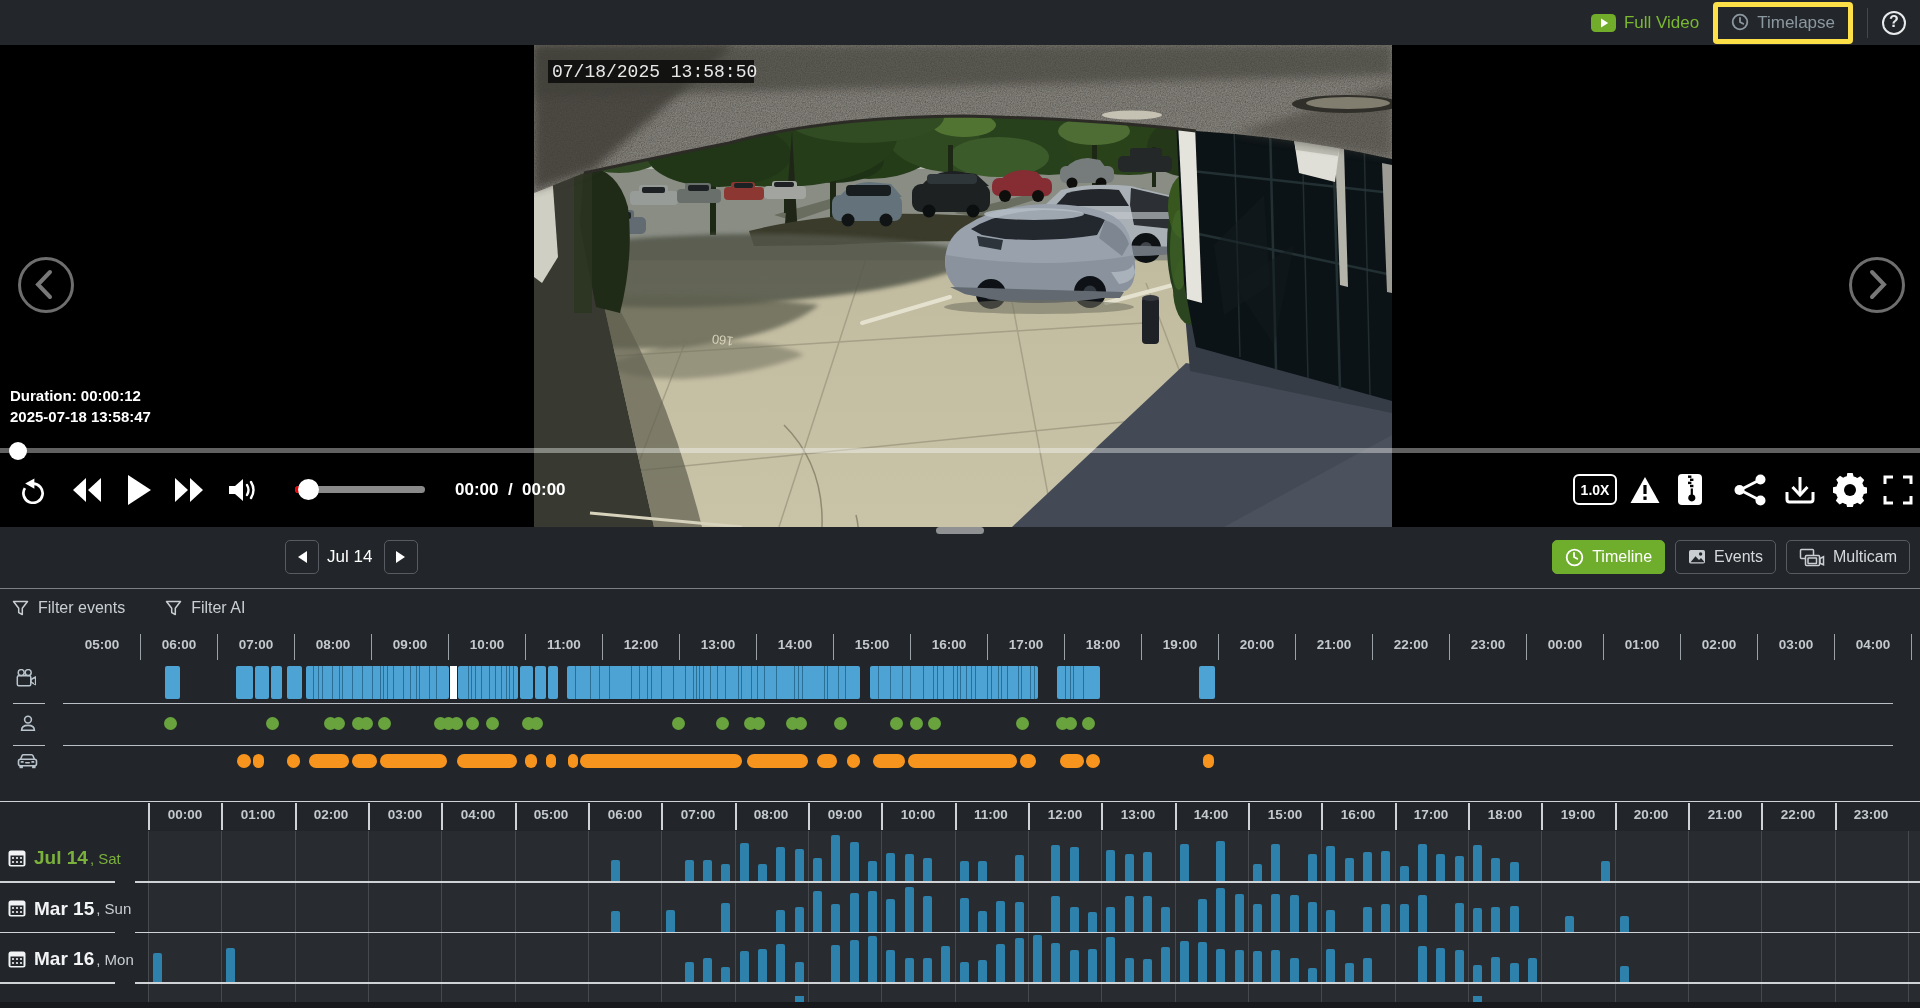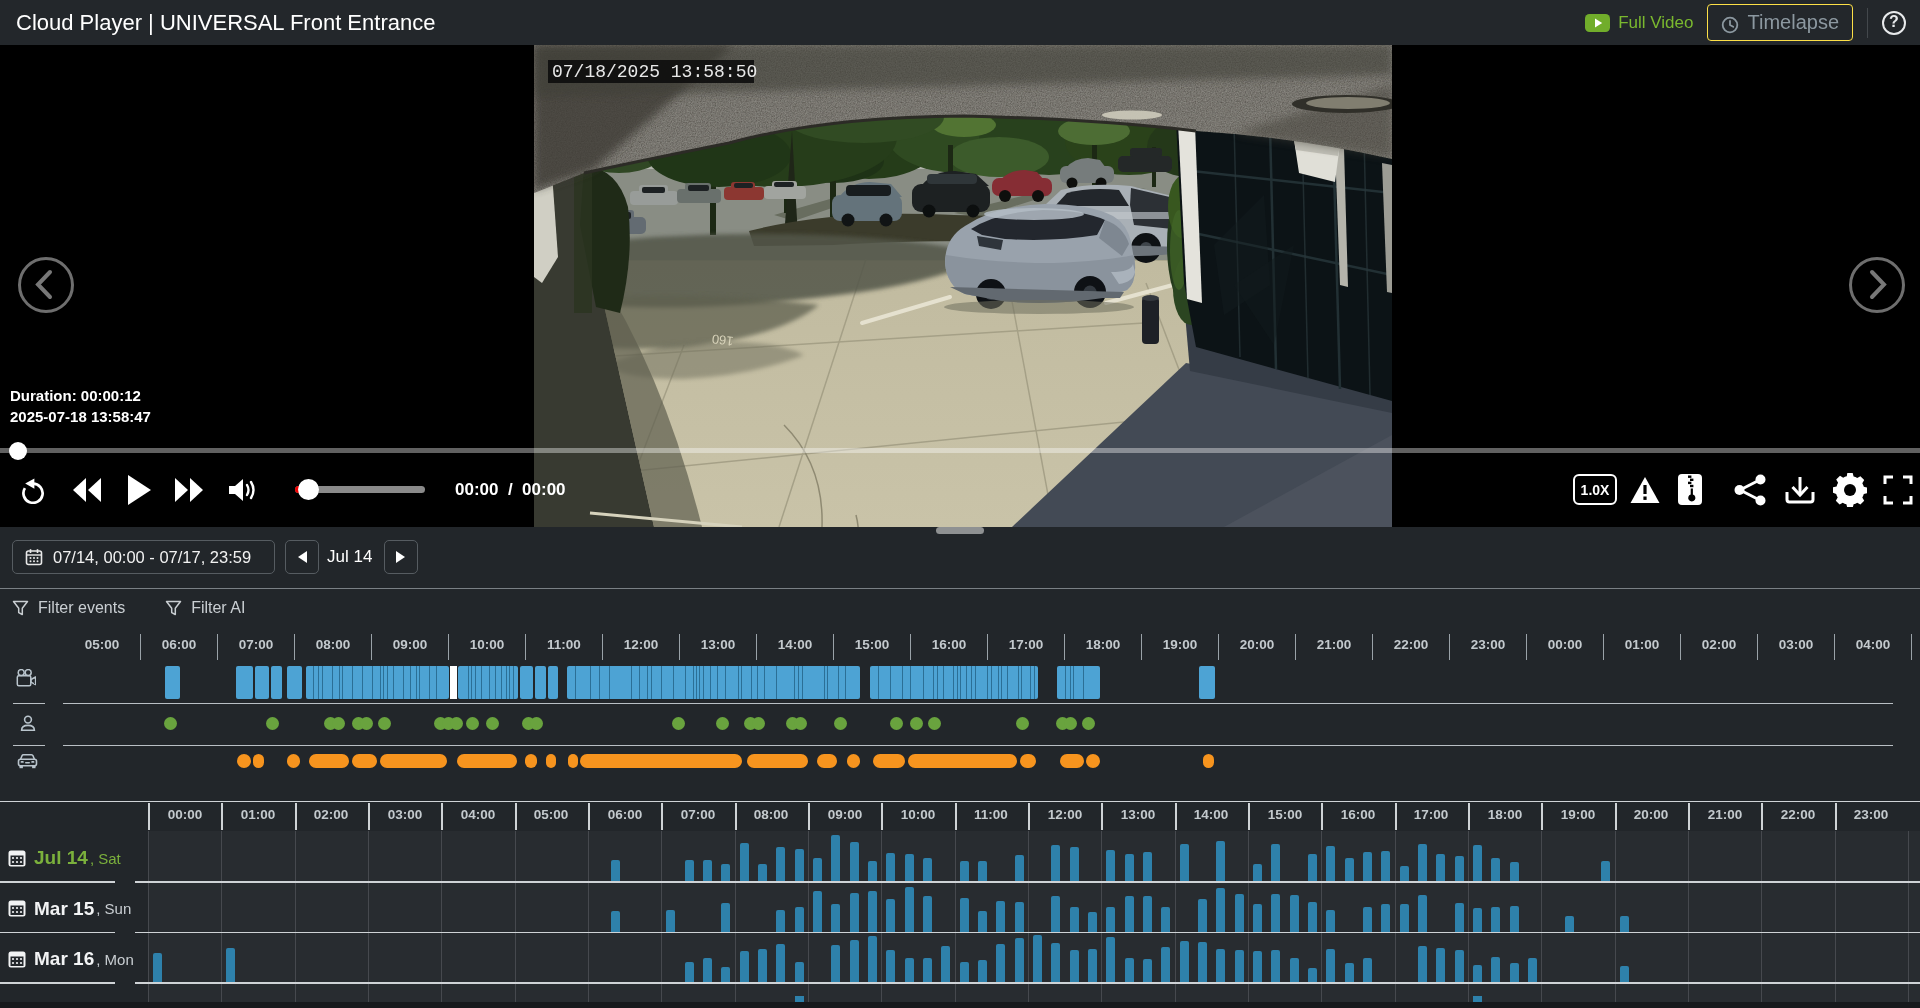--- a/index.html
+++ b/index.html
@@ -1,19 +1,19 @@
 <!DOCTYPE html>
 <html><head><meta charset="utf-8"><style>
   * { margin:0; padding:0; box-sizing:border-box; }
   html,body { width:1920px; height:1008px; overflow:hidden; background:#212529; font-family:"Liberation Sans", sans-serif; }
   .header { height:45px; background:#23272b; display:flex; align-items:center; padding:0 16px; position:relative; }
   .header .title { color:#fff; font-size:22px; font-weight:400; }
   .hright { position:absolute; right:14px; top:0; height:45px; display:flex; align-items:center; gap:14px; }
   .fullvideo { display:flex; align-items:center; gap:8px; color:#7ab82f; font-size:17px; }
-  .timelapse { display:flex; align-items:flex-end; gap:8px; color:#8c98a0; font-size:20px; border:1px solid #fde047; border-radius:4px; padding:6px 13px; }
+  .timelapse { display:flex; align-items:flex-start; gap:8px; color:#8c98a0; font-size:17px; border:5px solid #fde047; border-radius:4px; padding:6px 13px; }
   .hdivider { width:1px; height:30px; background:#43484c; }
   .help { width:24px; height:24px; border:2px solid #e8eaec; border-radius:50%; color:#e8eaec; font-size:16px; font-weight:bold; display:flex; align-items:center; justify-content:center; padding-bottom:1px; }
   .stage { position:relative; height:482px; background:#000; }
   .video { position:absolute; left:534px; top:0; width:858px; height:482px; }
   .navbtn { position:absolute; top:212px; width:56px; height:56px; border:3.5px solid #6e6e6e; border-radius:50%; }
   .nav-left { left:18px; }
   .nav-right { right:15px; }
   .durbox { position:absolute; left:10px; top:340px; color:#fff; font-size:15px; font-weight:bold; line-height:21px; }
   .seek { position:absolute; left:0; top:403px; width:1920px; height:5px; background:rgba(255,255,255,0.38); }
   .seekdot { position:absolute; left:9px; top:397px; width:18px; height:18px; background:#fff; border-radius:50%; }
@@ -41,21 +41,20 @@
   .bluerow { position:absolute; left:0; top:77px; height:33px; width:1920px; }
   .rowsep { position:absolute; height:1px; background:#b9bfc4; }
   .greenrow { position:absolute; left:0; top:127px; width:1920px; height:15px; }
   .orangerow { position:absolute; left:0; top:164px; width:1920px; height:16px; }
   .rowicon { position:absolute; left:16px; }
   .hist { position:relative; height:207px; background:#22262a; border-top:1.5px solid #cfd3d6; }
   .hist .label { position:absolute; left:8px; display:flex; align-items:center; gap:8px; }
 </style></head>
 <body>
 <div class="header">
-  <span class="title">Cloud Player | UNIVERSAL Front Entrance</span>
   <div class="hright">
     <div class="fullvideo"><svg width="25" height="18" viewBox="0 0 25 18" style="">
           <rect x="0" y="0" width="25" height="18" rx="4.5" fill="#71ad2b"></rect>
           <path d="M10 4.6 L17.2 9 L10 13.4 Z" fill="#fff"></path>
         </svg>Full Video</div>
     <div class="timelapse"><svg width="18" height="18" viewBox="0 0 18 18" style="">
           <circle cx="9" cy="9" r="7.3" fill="none" stroke="#8c98a0" stroke-width="1.8"></circle>
           <path d="M9 4.8 V9 l3.2 1.8" fill="none" stroke="#8c98a0" stroke-width="1.8" stroke-linecap="round"></path>
         </svg>Timelapse</div>
     <div class="hdivider"></div>
@@ -342,43 +341,50 @@
             <path d="M20 2 H28 V9"></path>
             <path d="M28 21 V28 H20"></path>
             <path d="M10 28 H2 V21"></path>
           </g>
         </svg>
       </div>
     </div>
 </div>
 <div class="datebar">
   <div class="handle"></div>
-  <div class="datebox"><svg width="18" height="18" viewBox="0 0 18 18" style="">
-        <rect x="1.5" y="3" width="15" height="13.5" rx="2" fill="none" stroke="#e8e8e8" stroke-width="1.6"></rect>
-        <line x1="5.5" y1="1.2" x2="5.5" y2="5" stroke="#e8e8e8" stroke-width="1.6"></line>
-        <line x1="12.5" y1="1.2" x2="12.5" y2="5" stroke="#e8e8e8" stroke-width="1.6"></line>
-        <line x1="2" y1="7" x2="16" y2="7" stroke="#e8e8e8" stroke-width="1.4"></line>
-        <circle cx="5.5" cy="10" r="1" fill="#e8e8e8"></circle>
-        <circle cx="9" cy="10" r="1" fill="#e8e8e8"></circle>
-        <circle cx="12.5" cy="10" r="1" fill="#e8e8e8"></circle>
-        <circle cx="5.5" cy="13.2" r="1" fill="#e8e8e8"></circle>
-        <circle cx="9" cy="13.2" r="1" fill="#e8e8e8"></circle>
-        <circle cx="12.5" cy="13.2" r="1" fill="#e8e8e8"></circle>
-      </svg>07/14, 00:00 - 07/17, 23:59</div>
   <div class="navsq" style="left:285px;">
       <svg width="12" height="14" viewBox="0 0 12 14">
         <path d="M11 1 L2 7 L11 13 Z" fill="#fff"></path>
       </svg>
     </div>
   <div class="jul14">Jul 14</div>
   <div class="navsq" style="left:384px;">
       <svg width="12" height="14" viewBox="0 0 12 14">
         <path d="M1 1 L10 7 L1 13 Z" fill="#fff"></path>
       </svg>
     </div>
+  <div class="rbtns">
+    <div class="rbtn green"><svg width="19" height="19" viewBox="0 0 19 19" style="">
+          <circle cx="9.5" cy="9.5" r="7.8" fill="none" stroke="#fff" stroke-width="1.8"></circle>
+          <path d="M9 4.8 V9 l3.2 1.8" fill="none" stroke="#fff" stroke-width="1.8" stroke-linecap="round"></path>
+        </svg>Timeline</div>
+    <div class="rbtn"><svg width="18" height="18" viewBox="0 0 18 18" style="">
+          <rect x="1" y="2" width="16" height="13.6" rx="1.8" fill="#c9ced2"></rect>
+          <circle cx="12.6" cy="6" r="1.7" fill="#23272b"></circle>
+          <path d="M2.5 14.2 L7.5 8.2 L11 12 L13 10 L16 13.5 L16 14.2 Z" fill="#23272b"></path>
+        </svg>Events</div>
+    <div class="rbtn"><svg width="26" height="19" viewBox="0 0 26 19" style="">
+          <g fill="none" stroke="#c9ced2" stroke-width="1.5">
+<rect x="1.5" y="1.5" width="13" height="9" rx="1"></rect>
+<rect x="6.5" y="7.5" width="14" height="10" rx="1" fill="#23272b"></rect>
+<rect x="9" y="10" width="8.5" height="5.5" rx="0.5"></rect>
+<path d="M21 10.5 L24.5 8.8 V16.8 L21 15.2 Z"></path>
+</g>
+        </svg>Multicam</div>
+  </div>
 </div>
 <div class="tl">
   <div class="filters">
     <div class="filter"><svg width="17" height="16" viewBox="0 0 17 16" style="">
           <path d="M1.5 1.5 H15.5 L10.3 8.2 V14.5 L6.7 12.6 V8.2 Z" fill="none" stroke="#c9ced2" stroke-width="1.5" stroke-linejoin="round"></path>
         </svg>Filter events</div>
     <div class="filter"><svg width="17" height="16" viewBox="0 0 17 16" style="">
           <path d="M1.5 1.5 H15.5 L10.3 8.2 V14.5 L6.7 12.6 V8.2 Z" fill="none" stroke="#c9ced2" stroke-width="1.5" stroke-linejoin="round"></path>
         </svg>Filter AI</div>
   </div>

